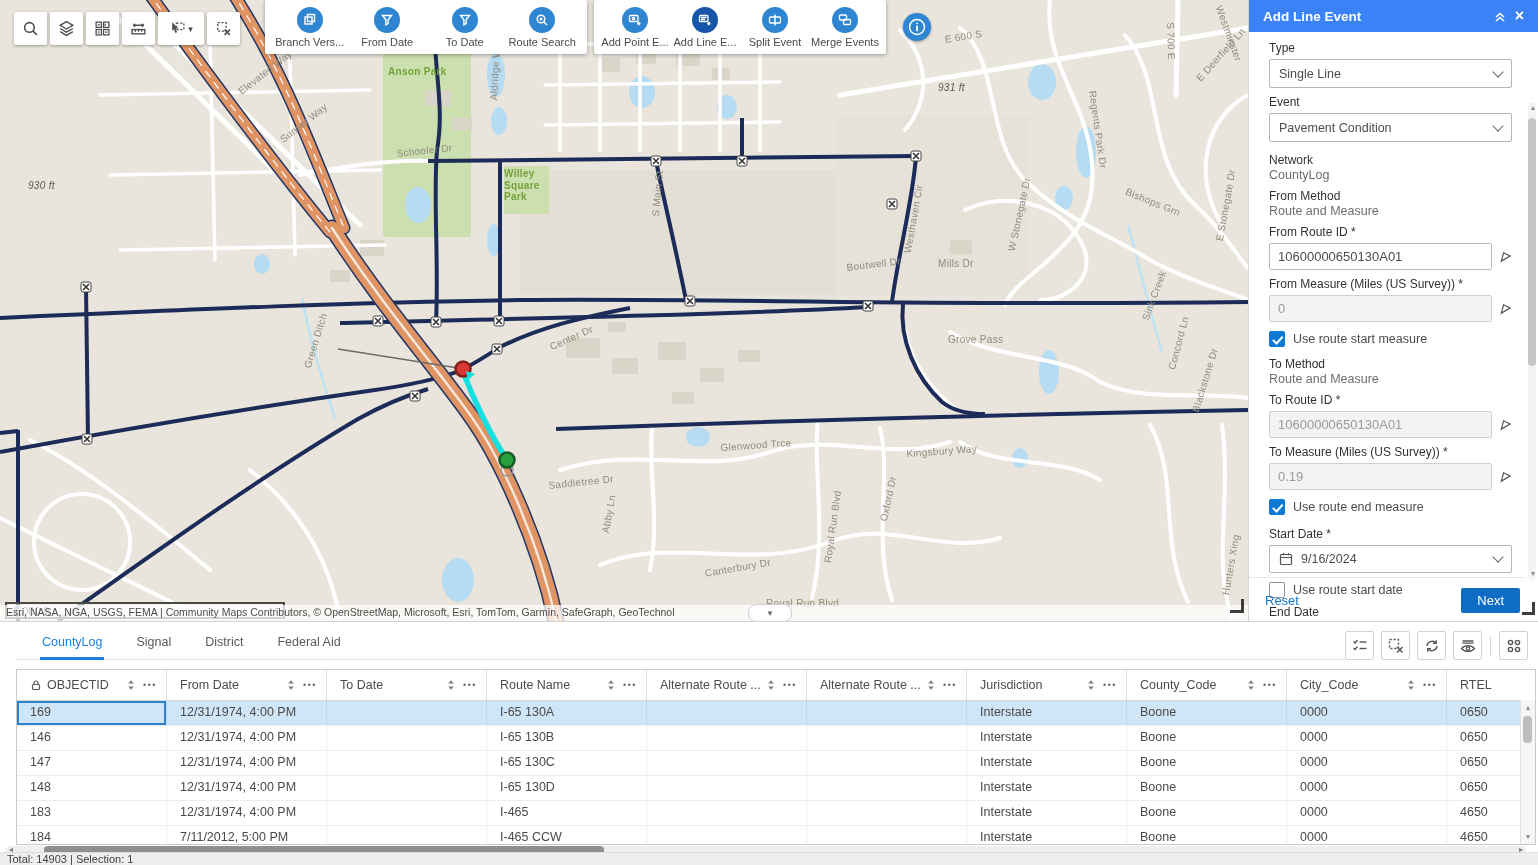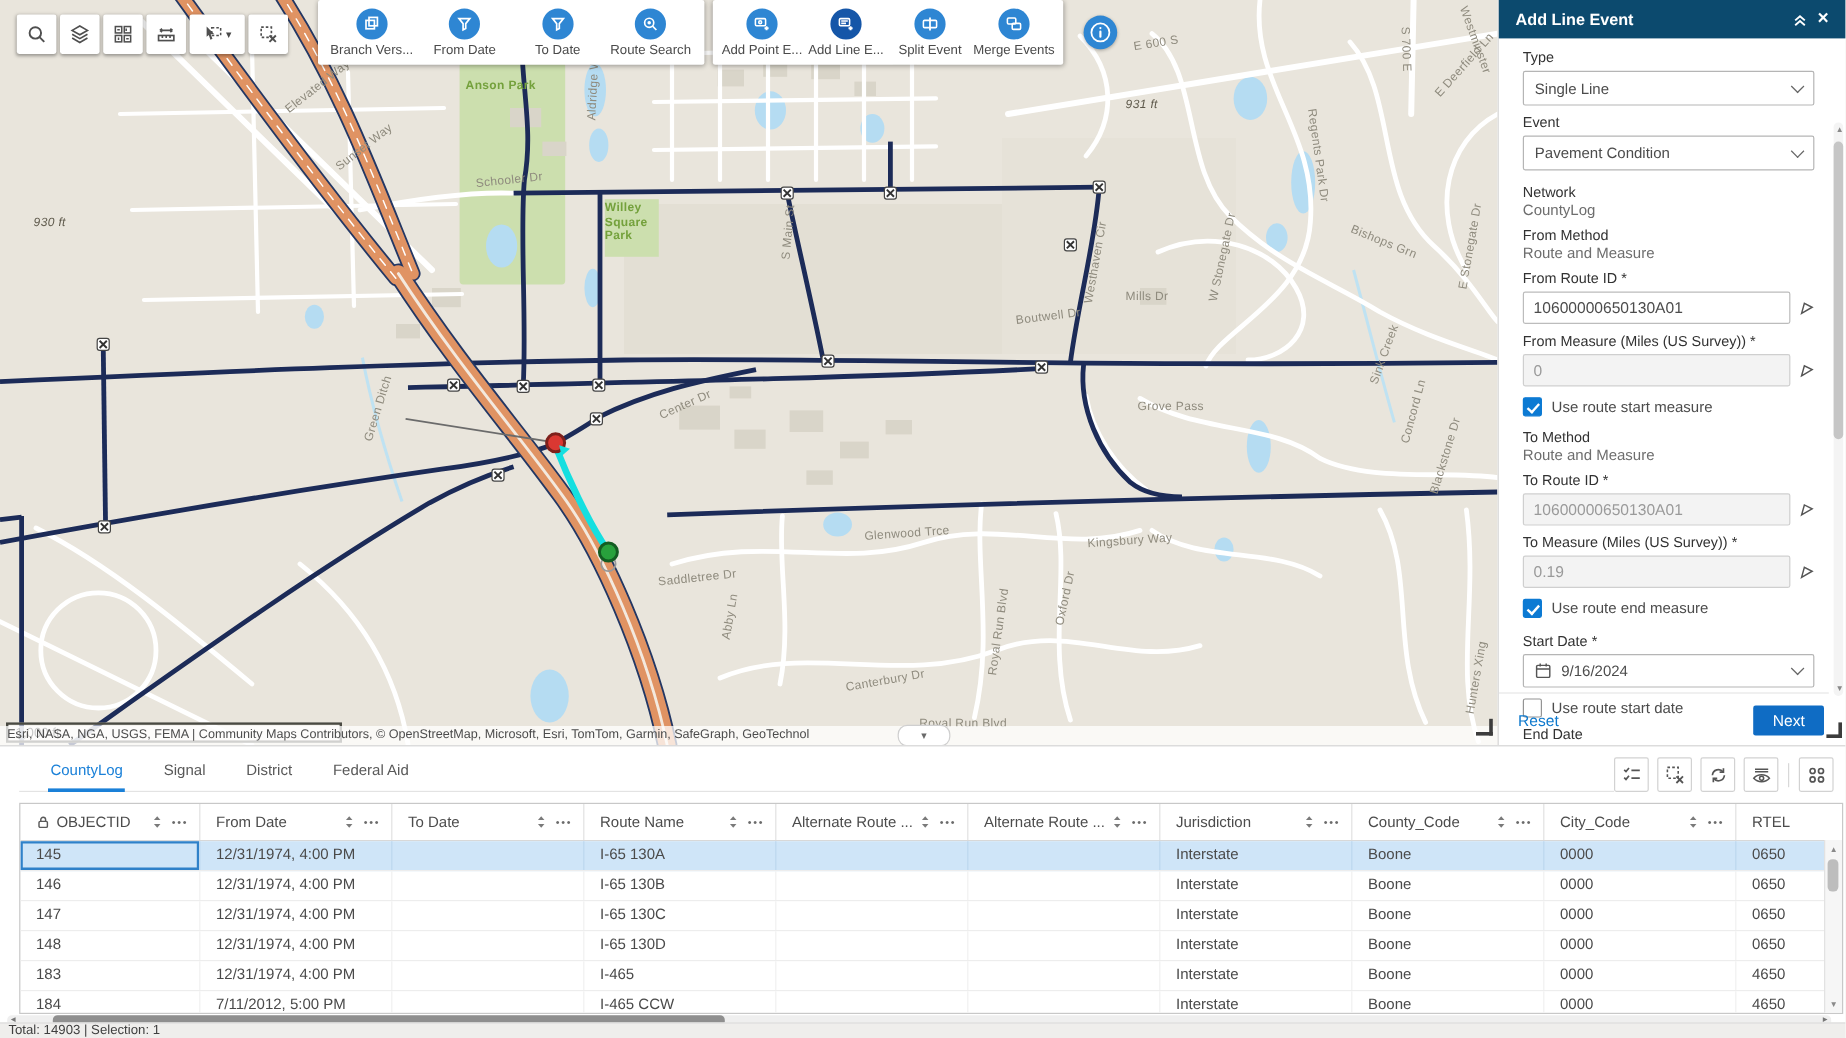--- a/index.html
+++ b/index.html
@@ -32,21 +32,21 @@
   .info-btn{position:absolute;left:903px;top:13px;width:28px;height:28px;border-radius:50%;background:#2e86d3;border:none;box-shadow:0 1px 3px rgba(0,0,0,.3);cursor:pointer;padding:0;display:flex;align-items:center;justify-content:center;}
 
   
   .scalebar{position:absolute;left:5px;top:602px;width:280px;height:17px;border:2px solid #4a4a42;background:rgba(255,255,255,.55);box-sizing:border-box;font-size:11px;color:#222;padding:1px 0 0 6px;}
   .attribution{position:absolute;left:0;bottom:0;width:100%;height:16px;background:rgba(255,255,255,.75);font-size:10.5px;color:#4c4c4c;white-space:nowrap;overflow:hidden;padding:1px 0 0 6px;box-sizing:border-box;}
   .attrib-toggle{position:absolute;left:748px;top:604px;width:42px;height:16px;background:#fff;border:1px solid #cfcfcf;border-radius:8px;display:flex;align-items:center;justify-content:center;cursor:pointer;font-size:9px;color:#6a6a6a;}
   .map-resize{position:absolute;right:4px;top:599px;width:11px;height:11px;border-right:3px solid #3c3c3c;border-bottom:3px solid #3c3c3c;}
 
   
   .panel{position:absolute;left:1248px;top:0;width:290px;height:621px;background:#fff;border-left:1px solid #d6d6d6;box-sizing:border-box;}
-  .panel-header{height:32px;background:#0c4a6e;display:flex;align-items:center;padding:0 10px 0 14px;}
+  .panel-header{height:32px;background:#3b82f6;display:flex;align-items:center;padding:0 10px 0 14px;}
   .panel-title{color:#fff;font-size:13.5px;font-weight:bold;flex:1;}
   .ph-btn{background:none;border:none;color:#fff;cursor:pointer;padding:0 4px;display:flex;align-items:center;}
   .ph-x{color:#fff;font-size:16px;font-weight:bold;line-height:1;}
   .panel-body{padding:9px 26px 0 20px;position:relative;}
   .f-label{display:block;font-size:12px;color:#323232;margin:7px 0 4px;}
   .f-static{font-size:12.5px;color:#6e6e6e;margin:0 0 2px;}
   .select{height:27px;border:1px solid #b5b5b5;border-radius:2px;display:flex;align-items:center;padding:0 9px;font-size:12.5px;color:#4c4c4c;cursor:pointer;background:#fff;justify-content:flex-end;}
   .select span{flex:1;}
   .chev{width:7px;height:7px;border-right:1.6px solid #666;border-bottom:1.6px solid #666;transform:rotate(45deg);margin-top:-4px;}
   .input-row{display:flex;align-items:center;gap:7px;}
@@ -312,21 +312,21 @@
         <span class="mlabel elev" style="left: 938px; top: 82px;">931 ft</span>
         <span class="mlabel elev" style="left: 28px; top: 180px;">930 ft</span>
         <span class="mlabel" style="left: 1176px; top: 22px; transform: rotate(88deg);">S 700 E</span>
         <span class="mlabel" style="left: 1224px; top: 4px; transform: rotate(70deg);">Westminster</span>
         <span class="mlabel" style="left: 1098px; top: 90px; transform: rotate(82deg);">Regents Park Dr</span>
         <span class="mlabel" style="left: 1194px; top: 76px; transform: rotate(-48deg);">E Deerfield Ln</span>
         <span class="mlabel" style="left: 1128px; top: 186px; transform: rotate(22deg);">Bishops Grn</span>
         <span class="mlabel" style="left: 1214px; top: 240px; transform: rotate(-80deg);">E Stonegate Dr</span>
         <span class="mlabel" style="left: 1006px; top: 250px; transform: rotate(-78deg);">W Stonegate Dr</span>
         <span class="mlabel" style="left: 902px; top: 252px; transform: rotate(-80deg);">Westhaven Cir</span>
-        <span class="mlabel" style="left: 938px; top: 242px; text-align: right;">Mills Dr</span>
+        <span class="mlabel" style="left: 938px; top: 258px; text-align: right;">Mills Dr</span>
         <span class="mlabel" style="left: 846px; top: 262px; transform: rotate(-7deg);">Boutwell Dr</span>
         <span class="mlabel" style="left: 1140px; top: 318px; transform: rotate(-70deg);">Sink Creek</span>
         <span class="mlabel" style="left: 1166px; top: 368px; transform: rotate(-75deg);">Concord Ln</span>
         <span class="mlabel" style="left: 1190px; top: 410px; transform: rotate(-73deg);">Blackstone Dr</span>
         <span class="mlabel" style="left: 548px; top: 342px; transform: rotate(-24deg);">Center Dr</span>
         <span class="mlabel" style="left: 948px; top: 334px;">Grove Pass</span>
         <span class="mlabel" style="left: 906px; top: 448px; transform: rotate(-4deg);">Kingsbury Way</span>
         <span class="mlabel" style="left: 720px; top: 442px; transform: rotate(-4deg);">Glenwood Trce</span>
         <span class="mlabel" style="left: 548px; top: 480px; transform: rotate(-6deg);">Saddletree Dr</span>
         <span class="mlabel" style="left: 600px; top: 532px; transform: rotate(-80deg);">Abby Ln</span>
@@ -741,21 +741,21 @@
               <path d="M5 13 L1.6 9 H8.4 Z" fill="#7a7a7a"></path>
             </svg>
             <span class="dots">•••</span>
           </div>
         <div class="th c9" style="border-right:none">
             <span class="lbl" style="margin-left:0">RTEL</span>
           </div>
       </div>
 
       <div class="gr sel">
-        <div class="c0 fc">145</div>
+        <div class="c0 fc">169</div>
         <div class="cN">12/31/1974, 4:00 PM</div>
         <div class="cN"></div>
         <div class="cN">I-65 130A</div>
         <div class="cN"></div>
         <div class="cN"></div>
         <div class="cN">Interstate</div>
         <div class="cN">Boone</div>
         <div class="cN">0000</div>
         <div class="c9">0650</div>
       </div>

